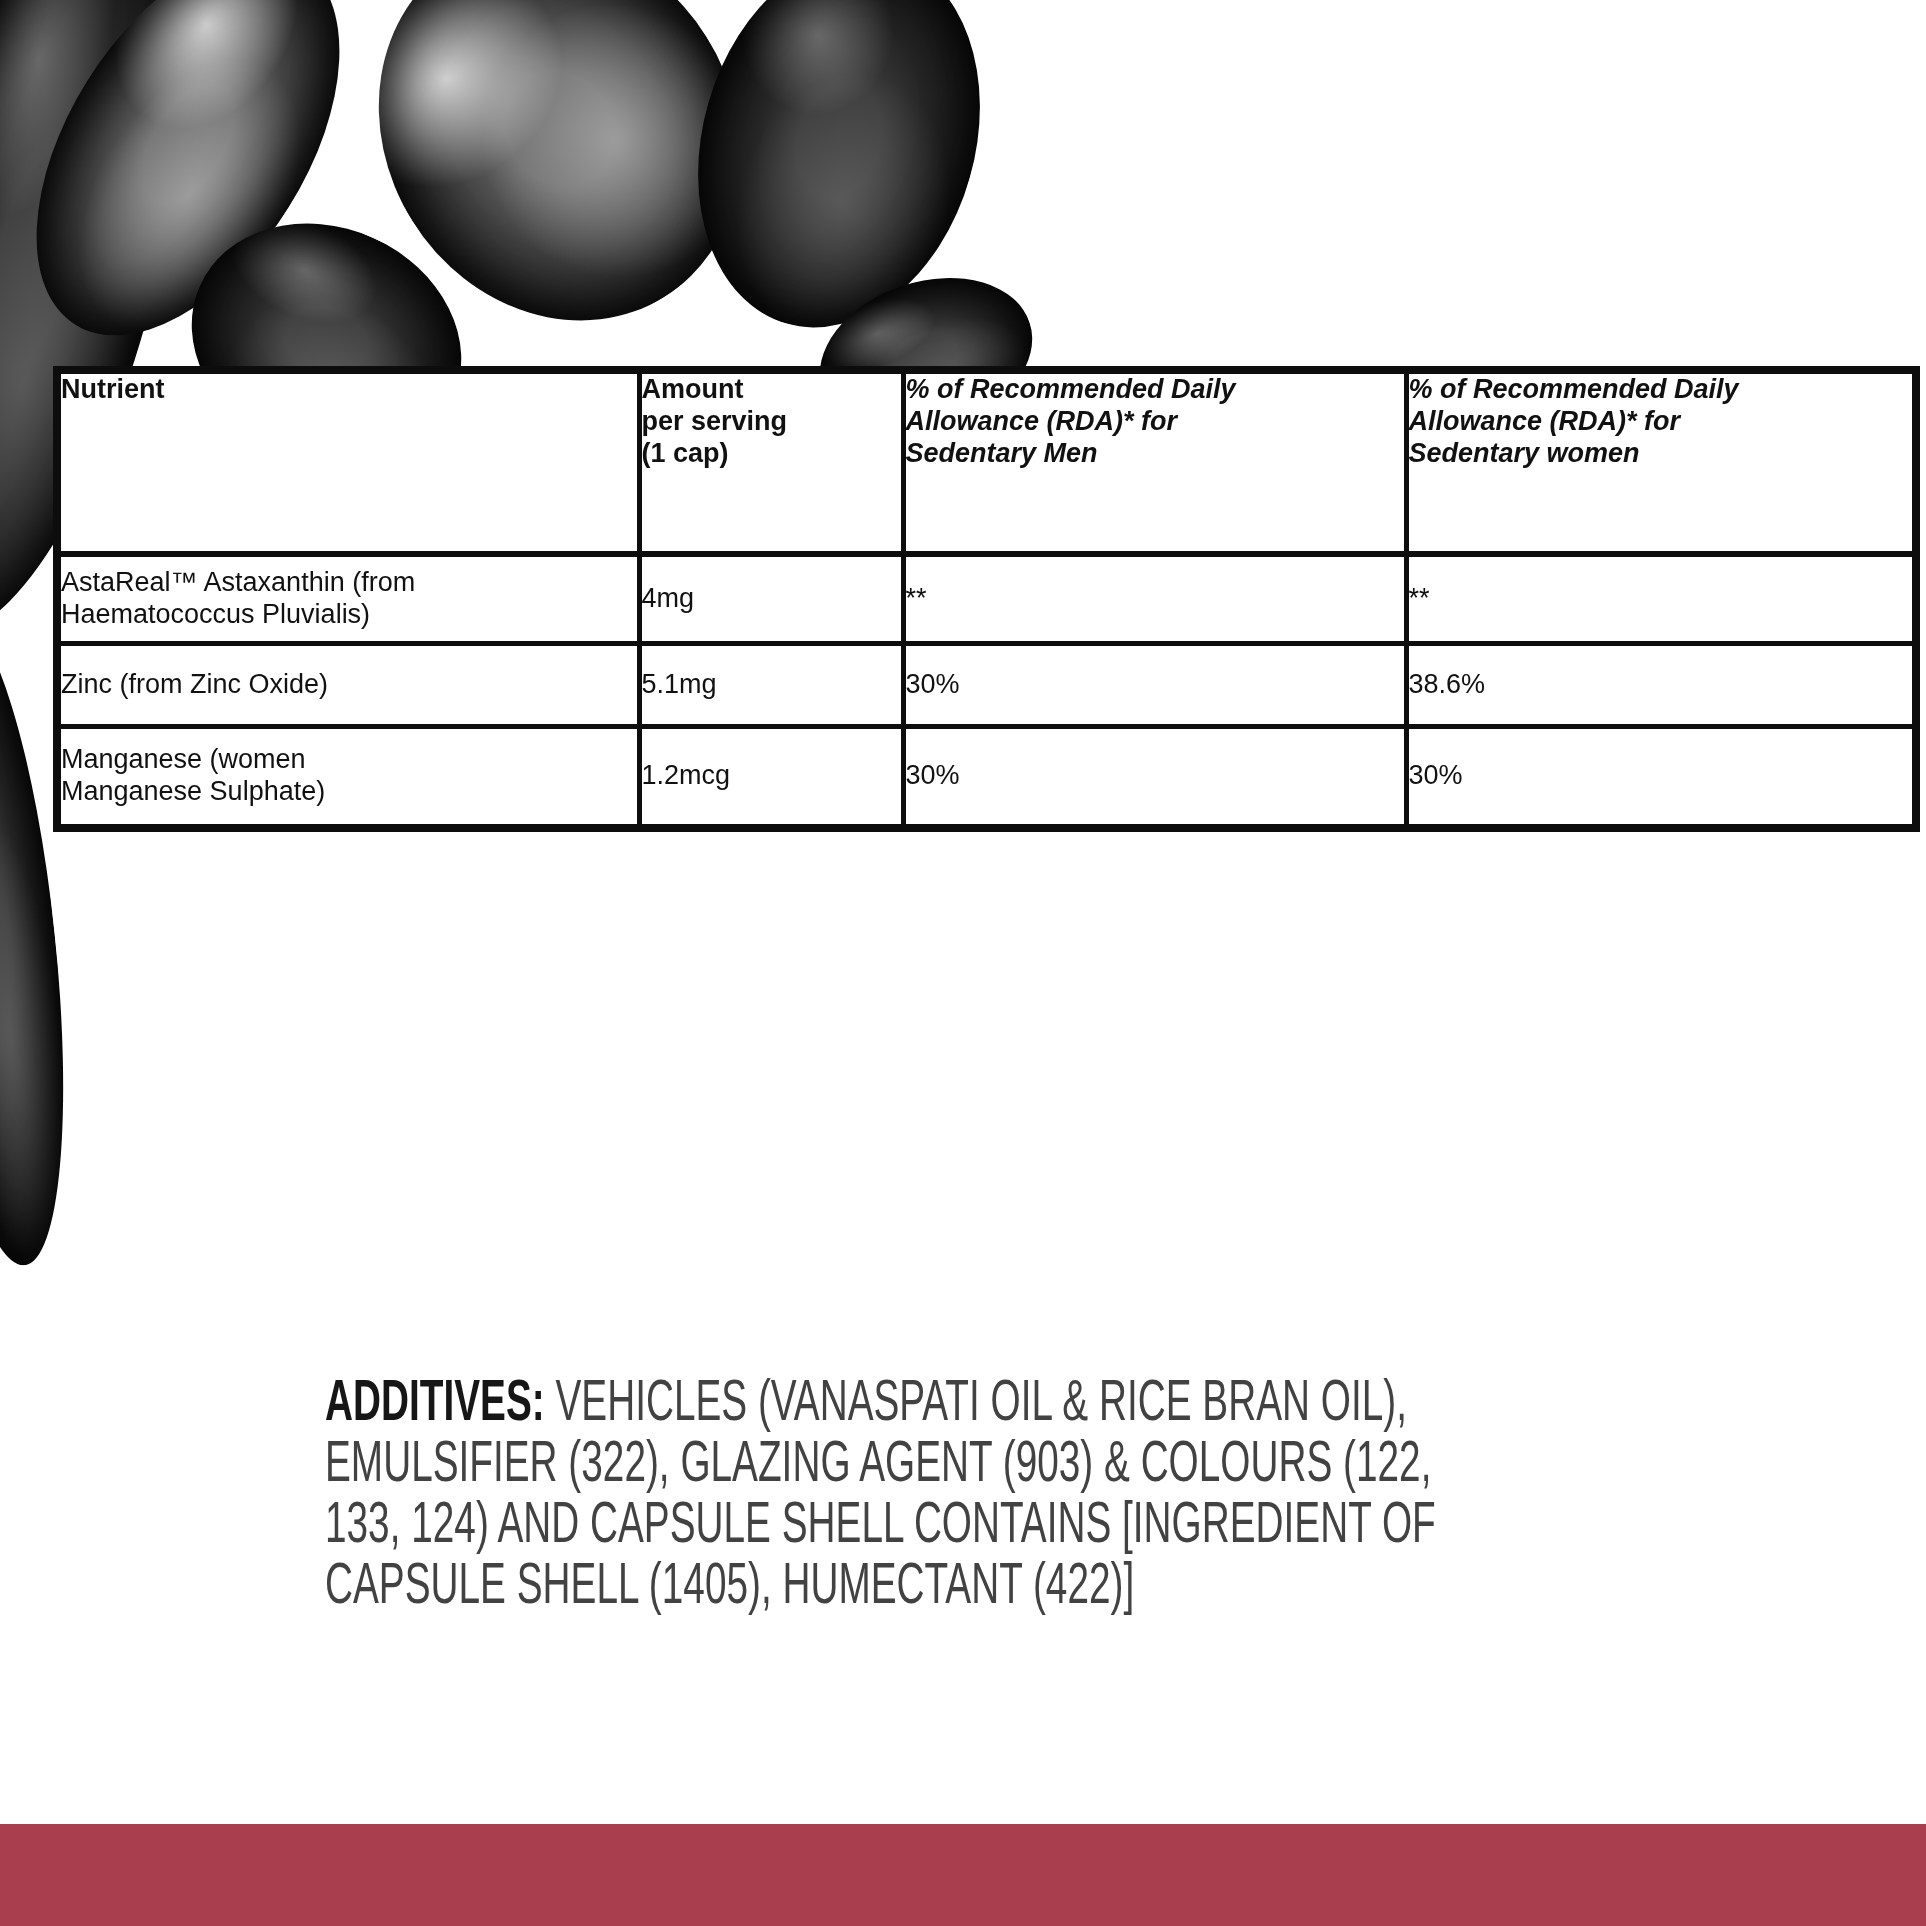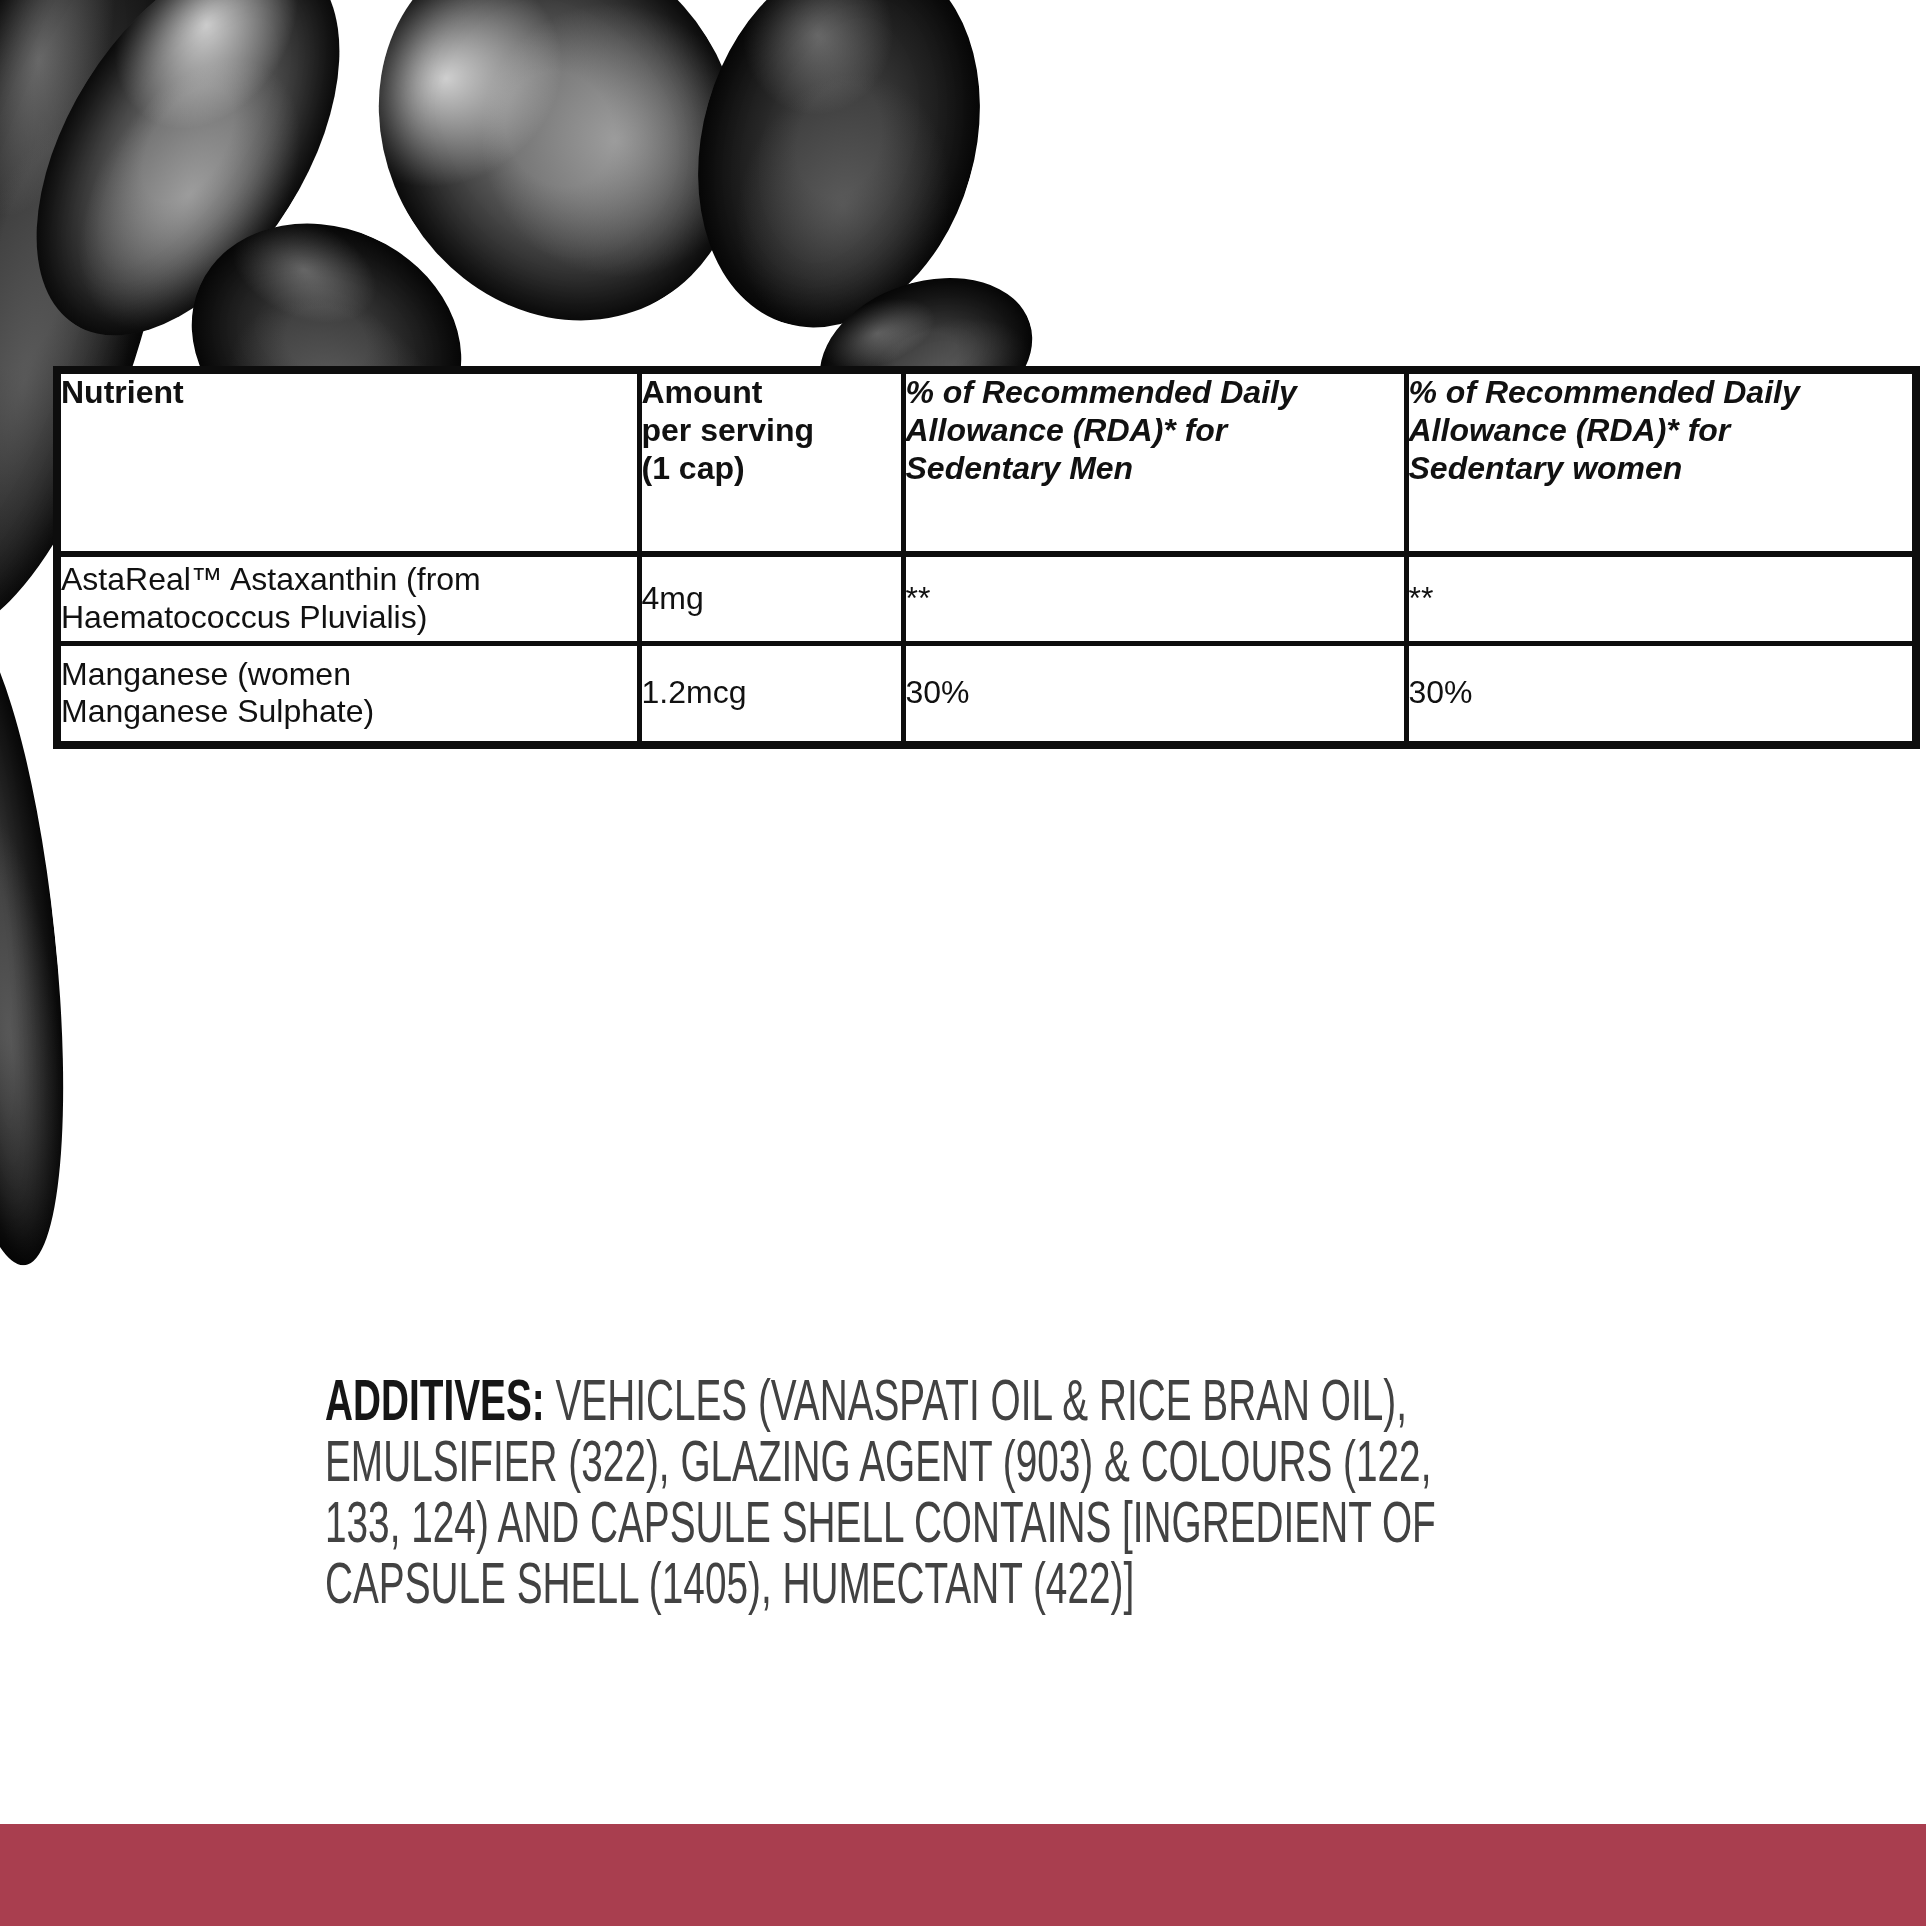--- a/index.html
+++ b/index.html
@@ -53,21 +53,21 @@
     background:#ffffff;
     z-index:2;
     color:#111;
   }
   table.nutrition th, table.nutrition td{
     border:5px solid #0d0d0d;
     background:#ffffff;
     padding:0;
     vertical-align:middle;
     white-space:pre-line;
-    font-size:32px;
+    font-size:27px;
     line-height:1.18;
   }
   table.nutrition tr.hdr th{
     border-width:8px 5px 6px 5px;
     vertical-align:top;
     text-align:left;
     font-weight:bold;
   }
   table.nutrition{border:8px solid #0d0d0d;}
   th.h-nutrient{font-size:50px; padding:20px 0 0 28px;}
@@ -135,20 +135,26 @@
 Allowance (RDA)* for
 Sedentary women</th>
     </tr>
     <tr style="height:89px">
       <td class="c-nutrient">AstaReal™ Astaxanthin (from
 Haematococcus Pluvialis)</td>
       <td class="c-amount">4mg</td>
       <td class="c-men">**</td>
       <td class="c-women">**</td>
     </tr>
+    <tr style="height:83px">
+      <td class="c-nutrient">Zinc (from Zinc Oxide)</td>
+      <td class="c-amount">5.1mg</td>
+      <td class="c-men">30%</td>
+      <td class="c-women">38.6%</td>
+    </tr>
     <tr style="height:102px">
       <td class="c-nutrient">Manganese (women
 Manganese Sulphate)</td>
       <td class="c-amount">1.2mcg</td>
       <td class="c-men">30%</td>
       <td class="c-women">30%</td>
     </tr>
   </tbody>
     </table>
 

